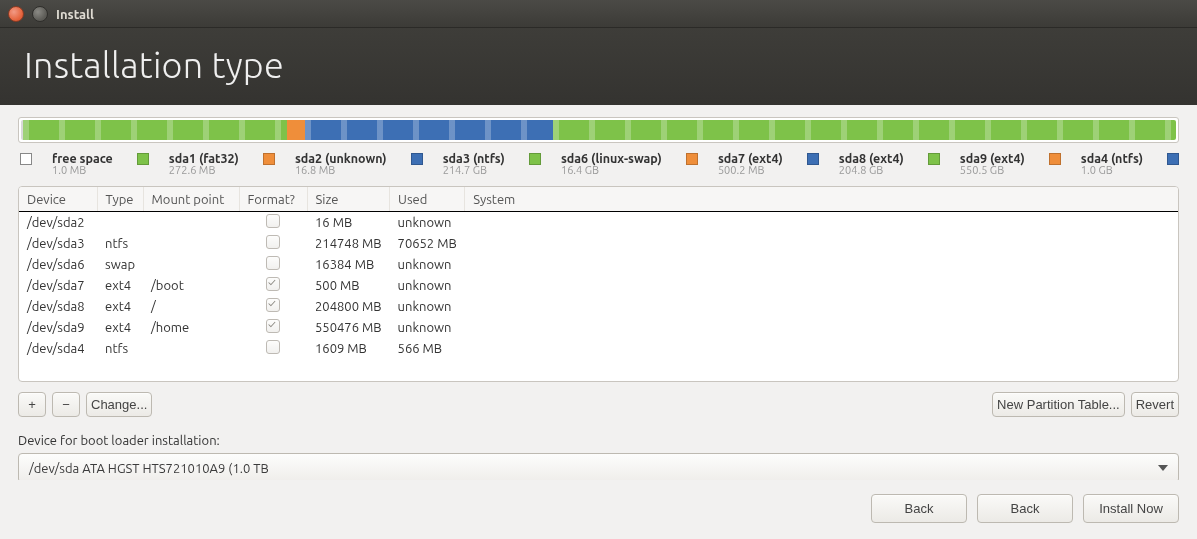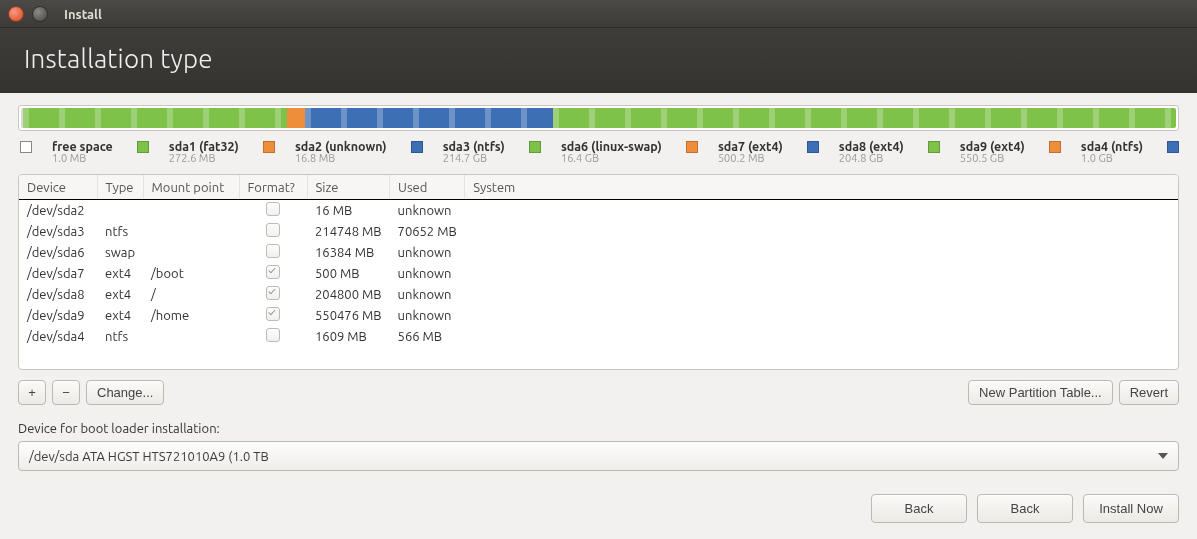--- a/index.html
+++ b/index.html
@@ -22,29 +22,29 @@
   padding: 0 8px;
   gap: 8px;
   border-bottom: 1px solid #2b2a27;
 }
 .win-btn {
   width: 16px; height: 16px; border-radius: 8px;
   display: inline-block;
 }
 .win-close { background: radial-gradient(circle at 35% 35%, #f29a85, #e66741 60%, #cf4b28); border:1px solid #8c3b23;}
 .win-min   { background: radial-gradient(circle at 35% 35%, #8b8a85, #605f5a 60%, #4e4d49); border:1px solid #2f2e2b;}
-.titlebar-title { color: #dfdbd2; font-weight: bold; font-size: 13px; margin-left: 8px;}
+.titlebar-title { color: #dfdbd2; font-weight: bold; font-size: 13px; margin-left: 0;}
 
 
 .header {
   background: linear-gradient(#3e3d39, #343330);
   color: #efefef;
   padding: 16px 24px 20px 24px;
 }
-.header h1 { font-weight: 300; font-size: 26px; letter-spacing: 0.2px;}
+.header h1 { font-weight: 300; font-size: 36px; letter-spacing: 0.2px;}
 
 
 .content { padding: 12px 18px 0 18px; }
 
 
 .partbar-wrap {
   border: 1px solid #c9c5bf;
   padding: 2px;
   border-radius: 3px;
   background: #fff;
@@ -111,21 +111,21 @@
   left:1px; top:-2px;
 }
 .chk.dim { opacity: 0.9; }
 
 
 .tabletools { display:flex; align-items:center; gap:6px; margin-top:10px;}
 .btn {
   border:1px solid #bdb9b1;
   background:linear-gradient(#fafaf8,#eceae6);
   border-radius:4px;
-  padding:4px 10px;
+  padding:4px 4px;
   font-size:13px;
   color:#444;
   cursor:pointer;
   box-shadow: 0 1px 0 rgba(255,255,255,0.6) inset;
 }
 .btn.sq { width:28px; padding:4px 0; text-align:center;}
 .spacer { flex:1;}
 
 
 .bootlbl { margin-top:16px; font-size:13px; color:#333;}

